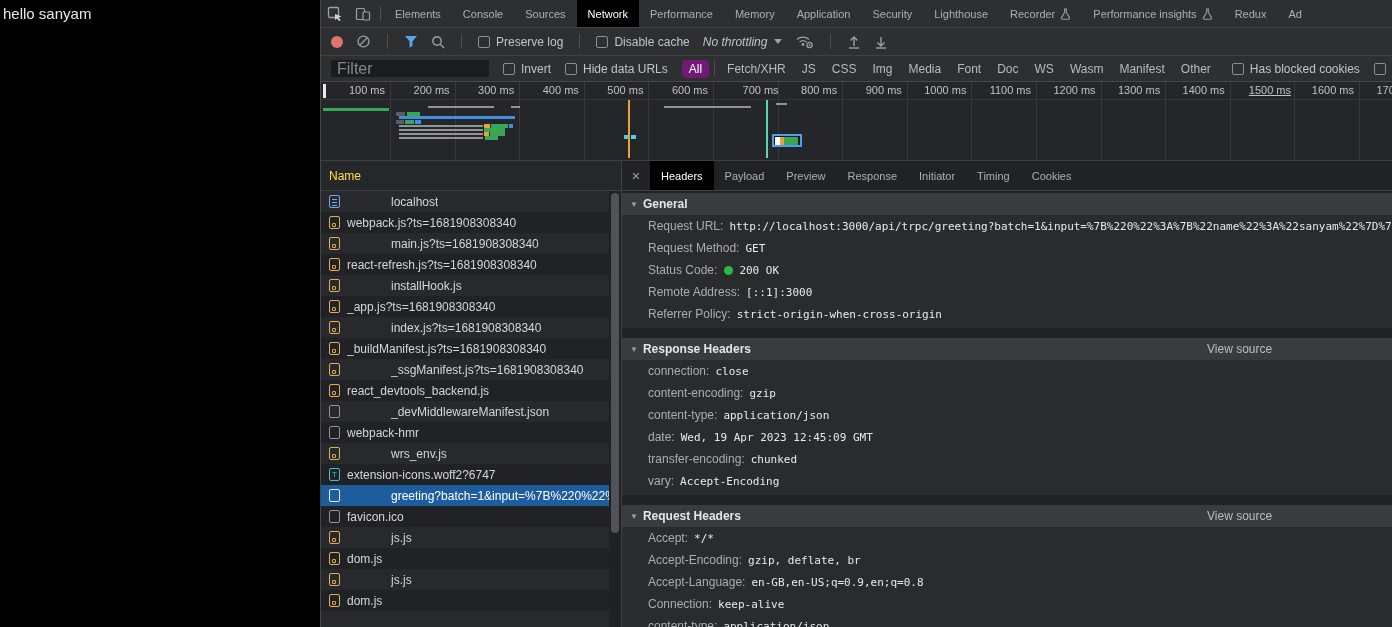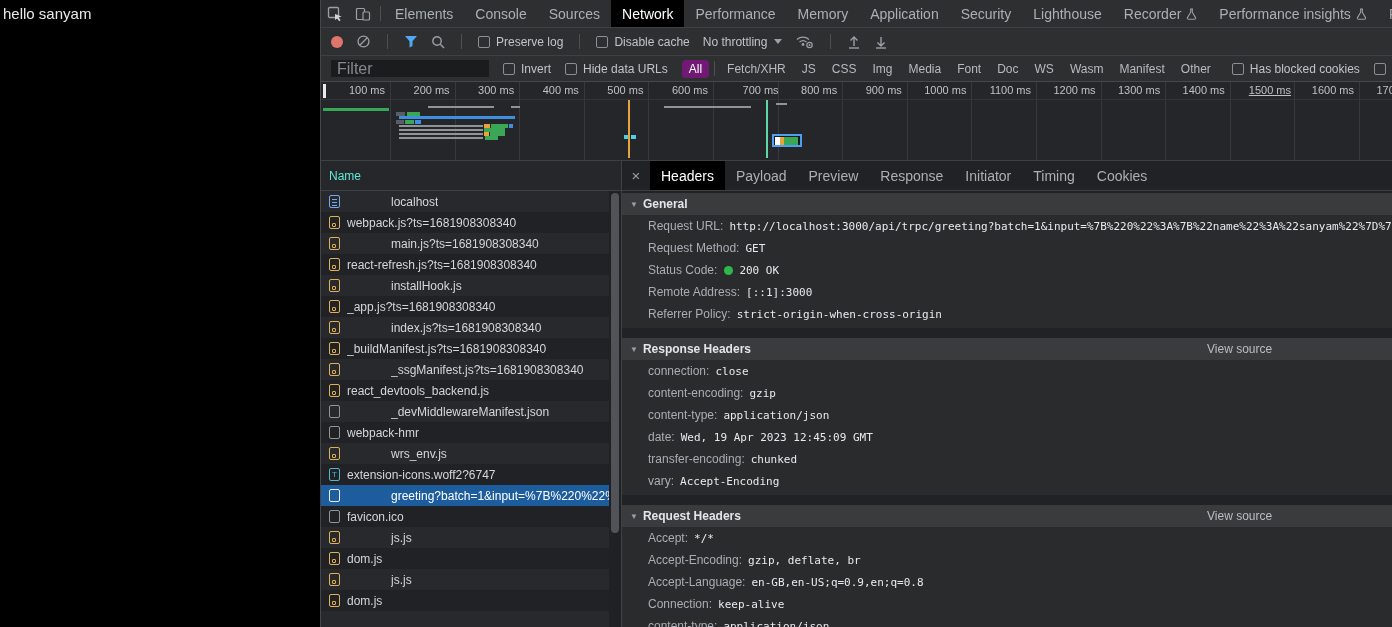--- a/index.html
+++ b/index.html
@@ -7,31 +7,31 @@
   .page-view{position:absolute;left:0;top:0;width:320px;height:627px;background:#000;color:#e9e9e9;}
   .page-view .ptext{padding:5px 0 0 3px;font-size:15px;}
   .devtools{position:absolute;left:320px;top:0;width:1072px;height:627px;background:#212225;
     color:#c9cdd1;font-size:12px;border-left:1px solid #454649;box-sizing:border-box;overflow:hidden;}
   .devtools *{box-sizing:border-box;}
   
   .main-tabs{height:28px;background:#2e2f31;border-bottom:1px solid #3f4043;display:flex;align-items:stretch;white-space:nowrap;overflow:hidden;}
   .ticon{width:28px;display:flex;align-items:center;justify-content:center;flex:none;}
   .vdiv{width:1px;height:15px;background:#4e4f52;align-self:center;flex:none;margin:0 3px;}
   .tabs-list{display:flex;align-items:stretch;overflow:hidden;}
-  .dtab{display:flex;align-items:center;padding:0 11px;color:#aab0b6;font-size:14px;flex:none;}
+  .dtab{display:flex;align-items:center;padding:0 11px;color:#aab0b6;font-size:11px;flex:none;}
   .dtab.active{background:#000;color:#fff;}
   .dtab .flask{margin-left:5px;display:flex;align-items:center;}
   
   .net-toolbar{height:28px;background:#2e2f31;border-bottom:1px solid #3f4043;display:flex;align-items:center;
     padding-left:10px;gap:13px;white-space:nowrap;overflow:hidden;}
   .rec-dot{width:12px;height:12px;border-radius:50%;background:#e0756d;flex:none;}
   .tbicon{display:flex;align-items:center;flex:none;}
   .cblab{display:flex;align-items:center;gap:6px;color:#c0c4c8;}
   .cb{width:12px;height:12px;border:1.4px solid #8a8f94;border-radius:2px;background:transparent;flex:none;}
-  .throttle{display:flex;align-items:center;gap:7px;color:#c0c4c8;}
+  .throttle{display:flex;align-items:center;gap:7px;color:#c0c4c8;font-style:italic;}
   
   .filter-bar{height:26px;background:#2e2f31;border-bottom:1px solid #47484b;display:flex;align-items:center;
     padding-left:10px;gap:14px;white-space:nowrap;overflow:hidden;}
   .filter-input{width:158px;height:17px;background:#1b1c1e;border:none;outline:none;color:#ccc;
     font-size:16px;font-family:"Liberation Sans",sans-serif;padding:0 6px;}
   .filter-input::placeholder{color:#85898e;}
   .pills{display:flex;align-items:center;gap:2px;}
   .pill{padding:2px 7px;color:#b6bbc0;border-radius:4px;}
   .pill.active{background:#701a75;color:#fff;}
   
@@ -41,21 +41,21 @@
   .tl-hline{position:absolute;left:0;right:0;top:17px;height:1px;background:#333437;}
   .wbar{position:absolute;}
   .marker{position:absolute;top:18px;bottom:2px;width:2px;}
   .selbox{position:absolute;display:flex;align-items:center;padding:1px;background:#17181a;}
   .selbox span{height:8px;display:block;}
   .ov-handle{position:absolute;background:#e8eaed;}
   
   .main-split{position:relative;height:466px;display:flex;}
   .req-panel{width:300px;flex:none;position:relative;background:#212225;overflow:hidden;}
   .req-header{height:30px;border-bottom:1px solid #3f4043;background:#26272a;display:flex;align-items:center;
-    padding-left:8px;color:#5eead4;}
+    padding-left:8px;color:#fde047;}
   .req-rows{position:absolute;top:30px;left:0;right:12px;bottom:0;overflow:hidden;}
   .rrow{height:21px;display:flex;align-items:center;padding-left:8px;color:#d3d6da;overflow:hidden;}
   .rrow.alt{background:#28292c;gap:44px;}
   .rrow.sel{color:#fff;}
   .rname{white-space:nowrap;overflow:hidden;font-size:12px;}
   .ricon{width:11px;height:13px;border:1px solid #8f9499;border-radius:2px;margin-right:7px;flex:none;
     position:relative;font-size:8px;line-height:11px;text-align:center;}
   .icon-doc{border-color:#73a9e8;}
   .icon-doc i{position:absolute;left:2px;right:2px;top:3px;height:1px;background:#73a9e8;box-shadow:0 3px 0 #73a9e8,0 6px 0 #73a9e8;}
   .icon-js{border-color:#e0b154;}

